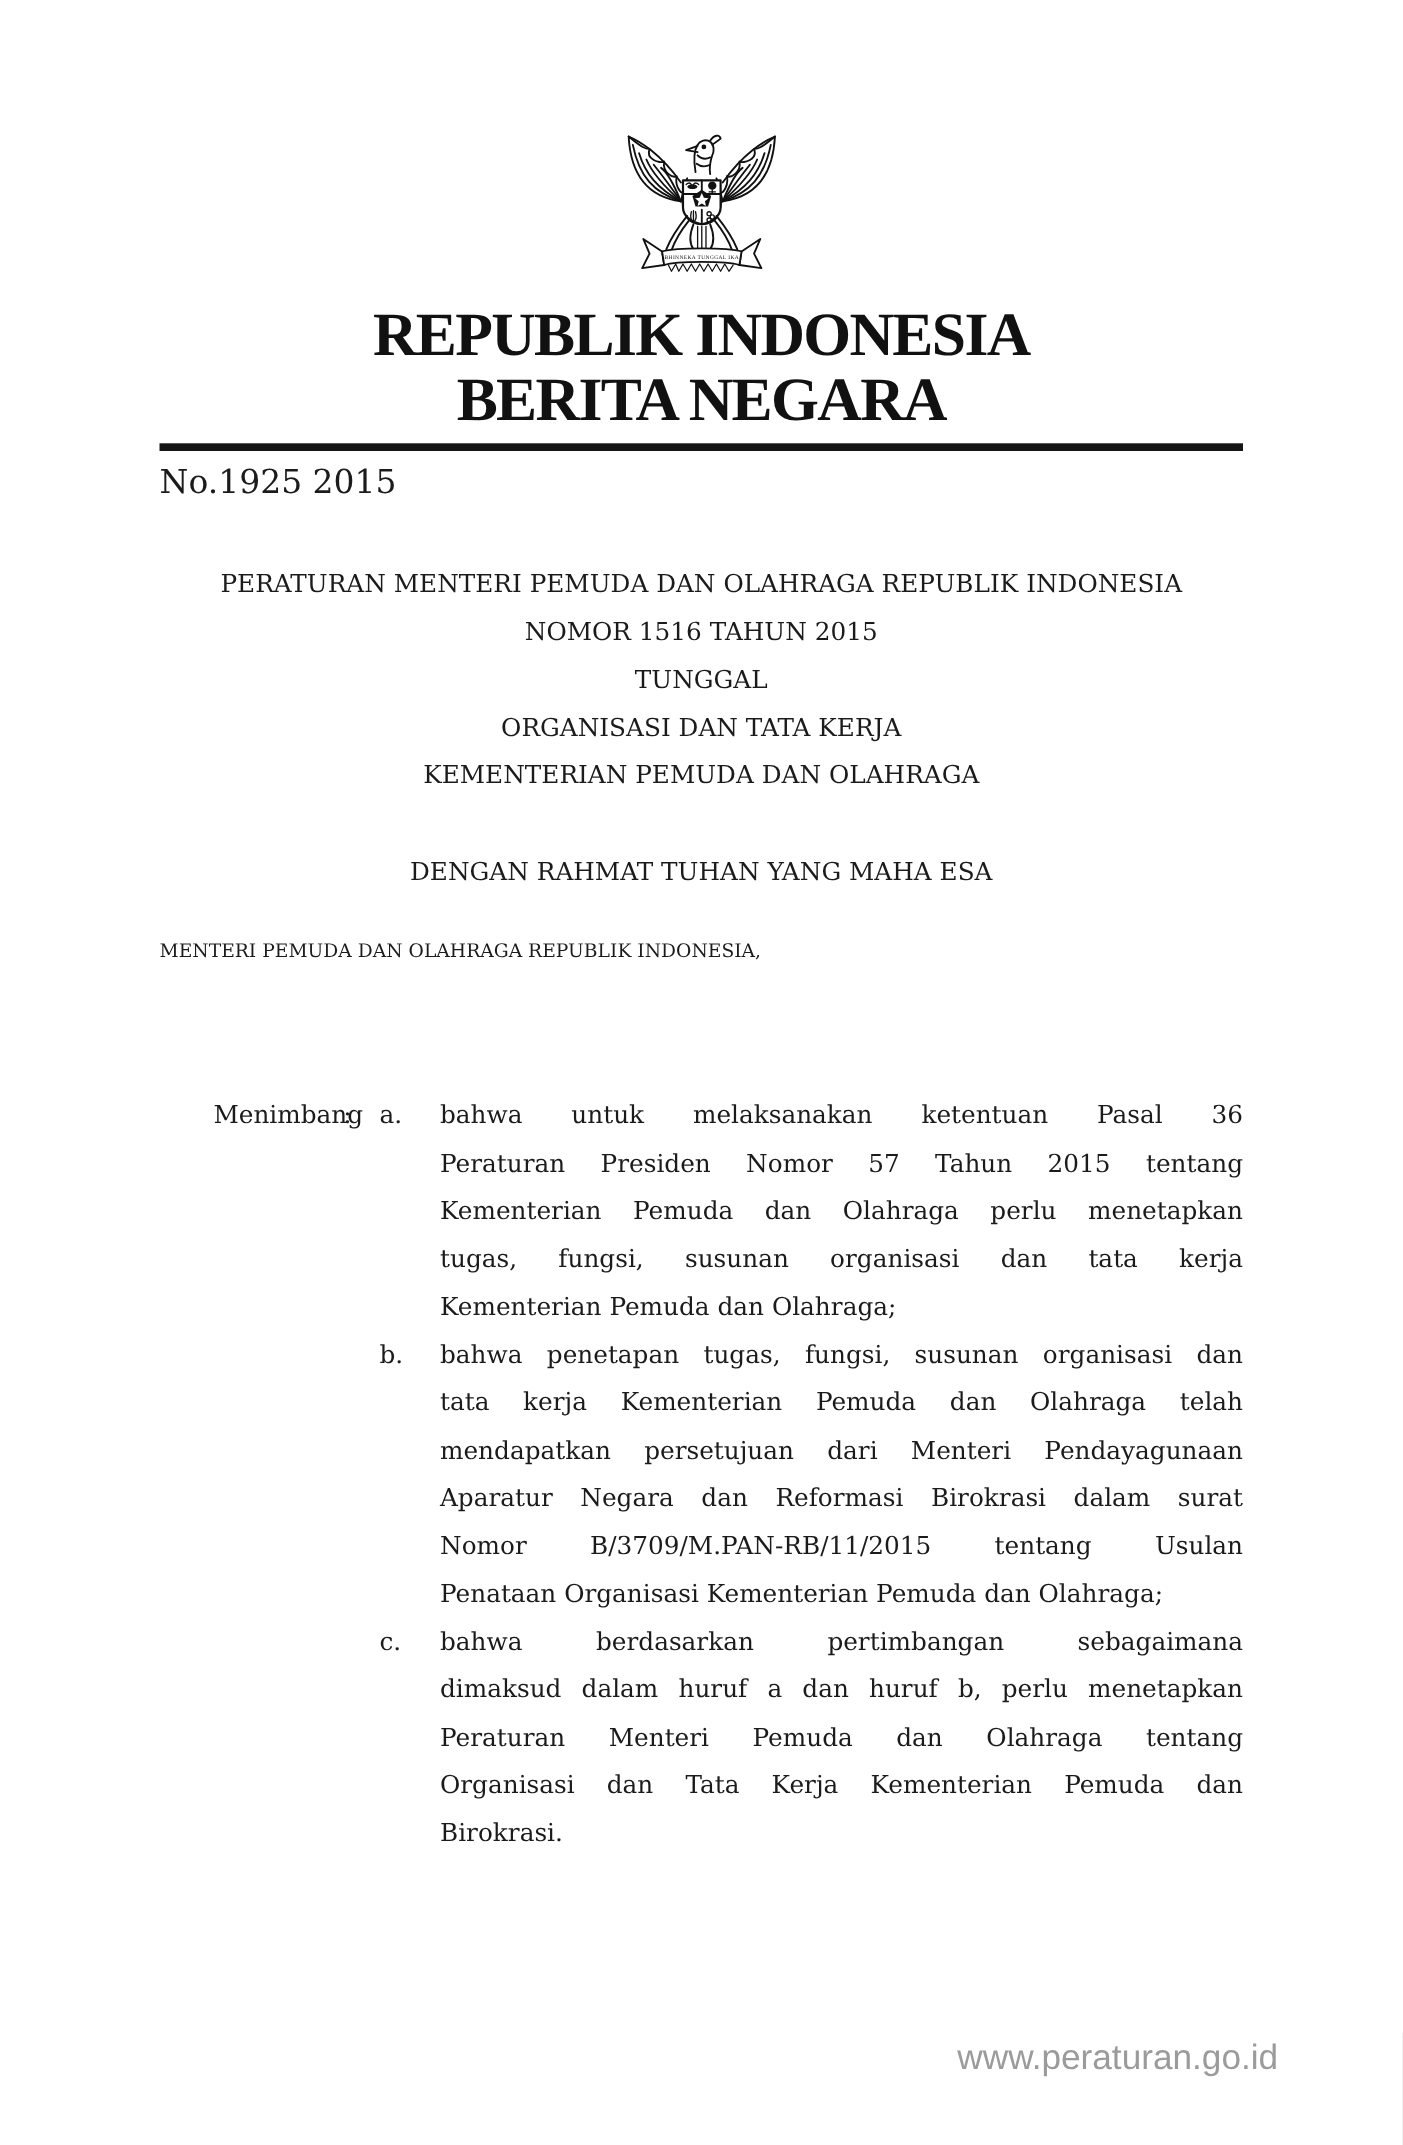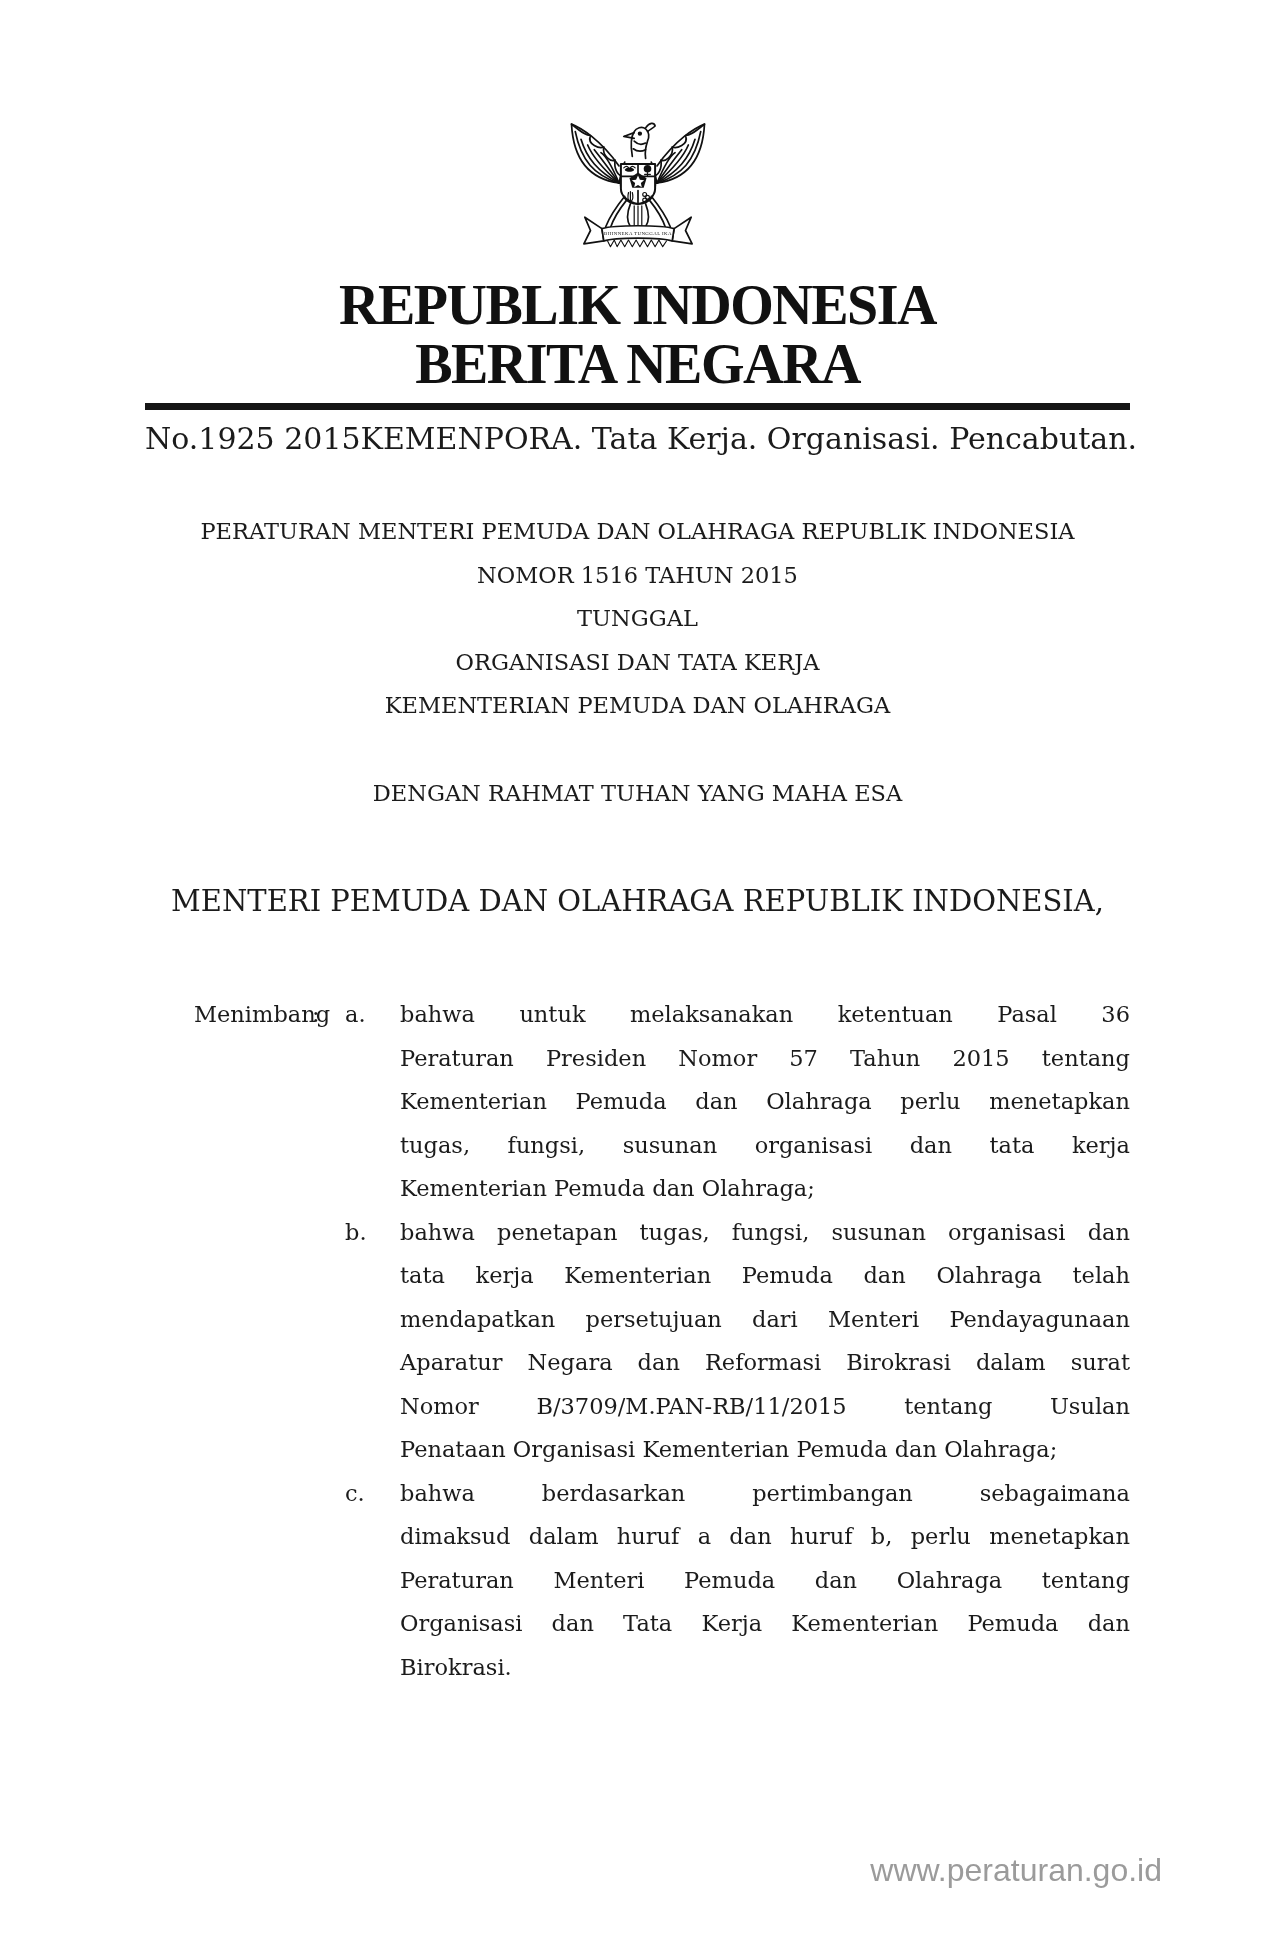--- a/index.html
+++ b/index.html
@@ -35,21 +35,21 @@
     white-space:nowrap;
   }
 
   .doc-title{
     top:510px;left:145px;width:985px;
     text-align:center;
     font-size:22.5px;line-height:43.5px;
   }
 
   .invocation{top:772px;left:145px;width:985px;text-align:center;font-size:22.5px;line-height:43.5px;}
-  .authority{top:880px;left:145px;width:985px;text-align:center;font-size:29px;line-height:43.5px;}
+  .authority{top:844px;left:145px;width:985px;text-align:left;font-size:17px;line-height:43.5px;}
 
   .considering{
     top:993px;left:145px;width:985px;
     display:grid;
     grid-template-columns:167px 33px 55px 730px;
     font-size:22.5px;line-height:43.5px;
     align-items:start;
   }
   .c-label{padding-left:5px;margin-left:44px;}
   .c-colon{}
@@ -155,21 +155,20 @@
 
   <div class="abs masthead">
     <div>REPUBLIK INDONESIA</div>
     <div>BERITA NEGARA</div>
   </div>
 
   <div class="abs rule"></div>
 
   <div class="abs info-line">
     <span>No.1925 2015</span>
-    <span>KEMENPORA. Tata Kerja. Organisasi. Pencabutan.</span>
   </div>
 
   <div class="abs doc-title">
     <div>PERATURAN MENTERI PEMUDA DAN OLAHRAGA REPUBLIK INDONESIA</div>
     <div>NOMOR 1516 TAHUN 2015</div>
     <div>TUNGGAL</div>
     <div>ORGANISASI DAN TATA KERJA</div>
     <div>KEMENTERIAN PEMUDA DAN OLAHRAGA</div>
   </div>
 

